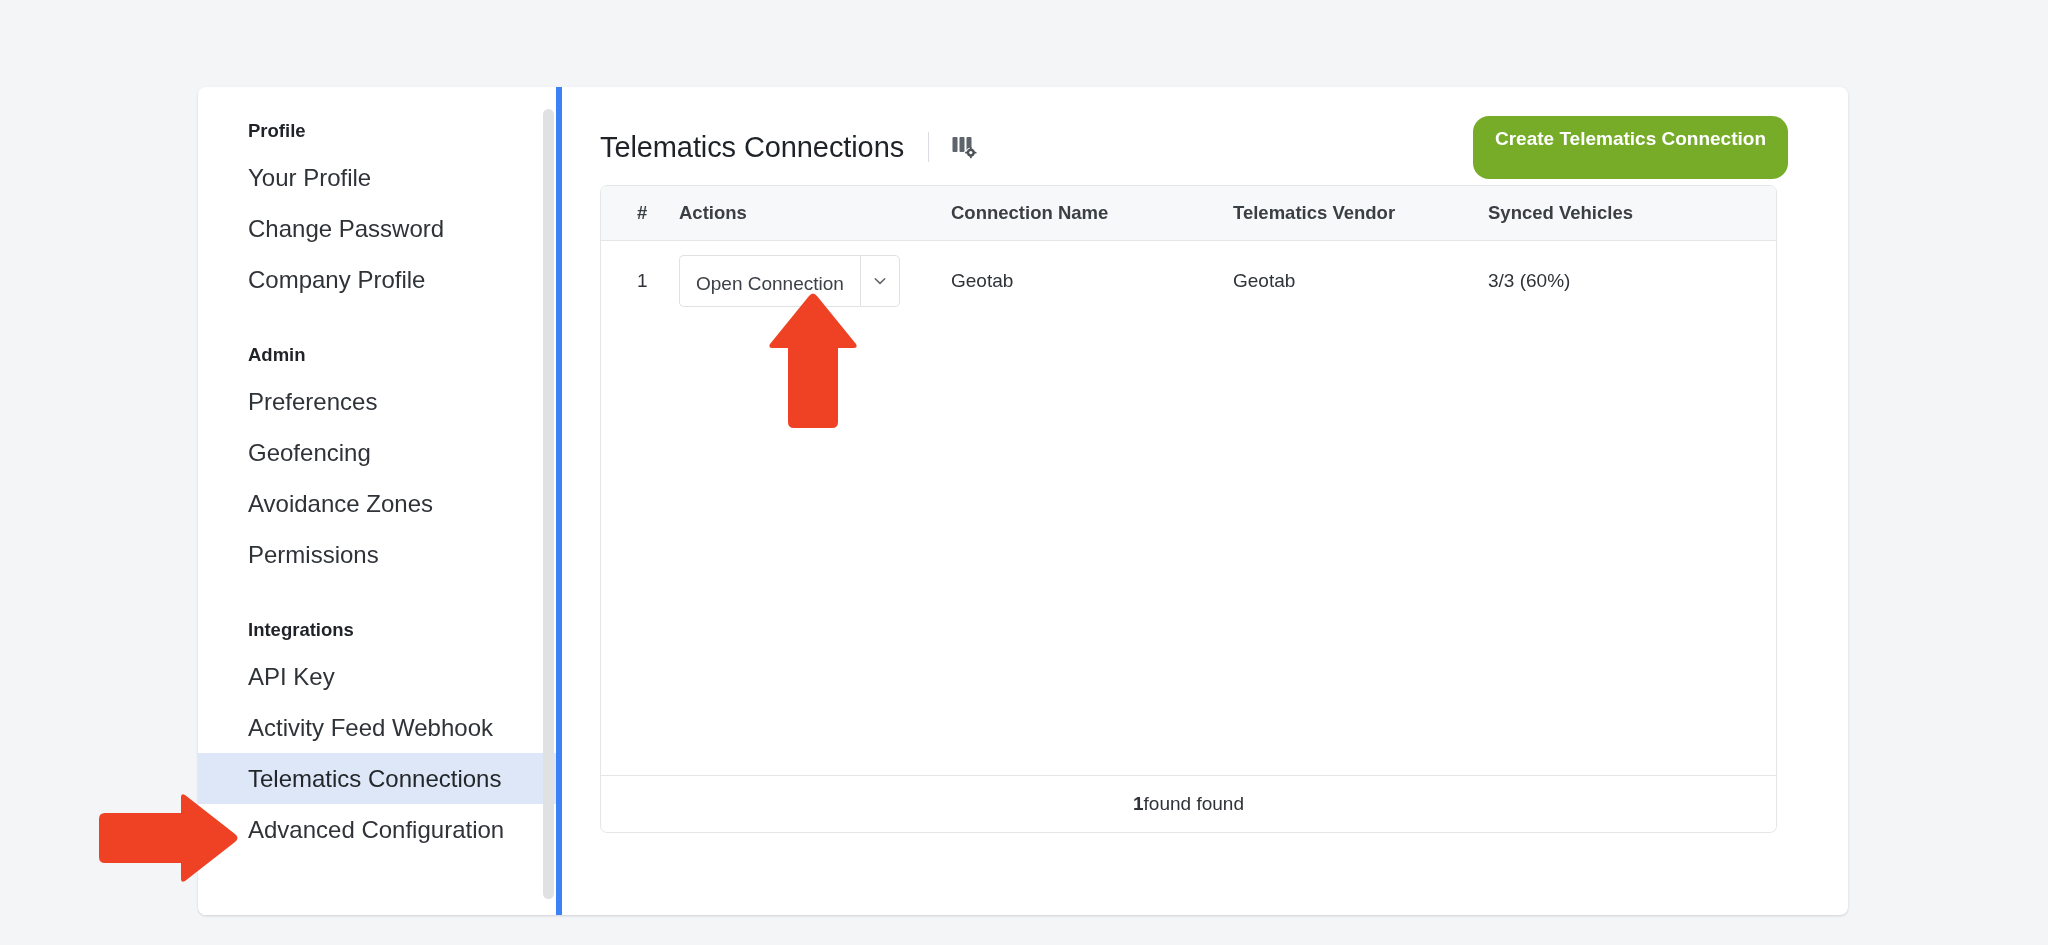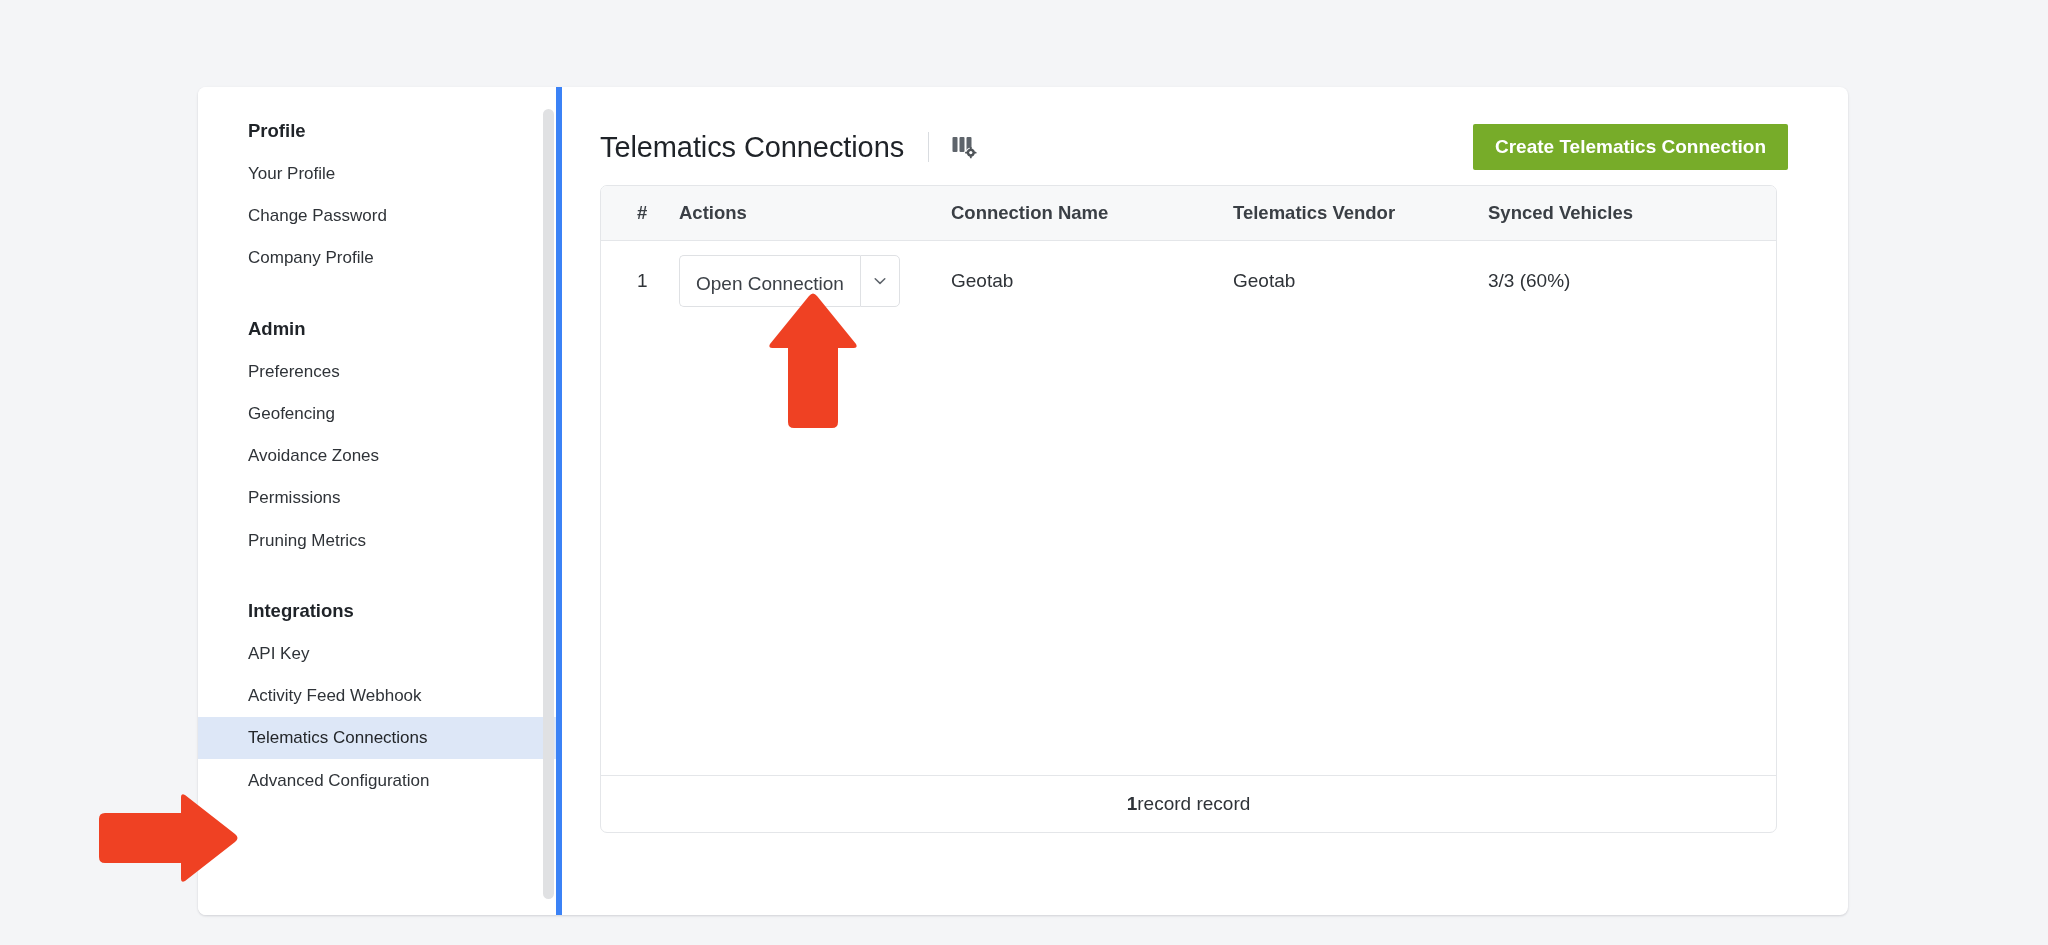--- a/index.html
+++ b/index.html
@@ -45,21 +45,21 @@
   .nav-group { padding: 0 0 0 0; }
   .nav-heading {
     font-size: 18.5px;
     font-weight: 700;
     color: #1f2328;
     padding: 10px 20px 10px 50px;
     line-height: 1.25;
   }
   .nav-item {
     display: block;
-    font-size: 17px;
+    font-size: 24px;
     color: #2f3338;
     padding: 10.5px 20px 10.5px 50px;
     line-height: 1.25;
     cursor: pointer;
     white-space: nowrap;
   }
   .nav-item.active {
     background: #dde7f7;
     color: #23262a;
   }
@@ -101,25 +101,25 @@
     width: 1px; height: 30px;
     background: #d9dce0;
     margin: 0 22px 0 24px;
   }
   .col-settings-icon { cursor: pointer; display: block; line-height: 0; }
   .spacer { flex: 1 1 auto; }
   .btn-create {
     background: #77ac29;
     color: #ffffff;
     border: none;
-    border-radius: 2px;
+    border-radius: 16px;
     font-family: "Liberation Sans", sans-serif;
     font-size: 19px;
     font-weight: 700;
-    padding: 13px 22px 14px;
+    padding: 13px 22px 31px;
     cursor: pointer;
     white-space: nowrap;
     line-height: 1;
   }
 
   
   .table-card {
     border: 1px solid #e4e6e9;
     border-radius: 7px;
     background: #fff;
@@ -213,21 +213,20 @@
       </div>
 
       <div class="nav-spacer"></div>
 
       <div class="nav-group">
         <div class="nav-heading">Admin</div>
         <div class="nav-item">Preferences</div>
         <div class="nav-item">Geofencing</div>
         <div class="nav-item">Avoidance Zones</div>
         <div class="nav-item">Permissions</div>
-        <div class="nav-item">Pruning Metrics</div>
       </div>
 
       <div class="nav-spacer"></div>
 
       <div class="nav-group">
         <div class="nav-heading">Integrations</div>
         <div class="nav-item">API Key</div>
         <div class="nav-item">Activity Feed Webhook</div>
         <div class="nav-item active">Telematics Connections</div>
         <div class="nav-item">Advanced Configuration</div>
@@ -296,21 +295,21 @@
               <td class="c-vend">Geotab</td>
               <td class="c-sync">3/3 (60%)</td>
             </tr>
           </tbody>
         </table>
 
         <div class="table-body-fill"></div>
 
         <div class="table-footer">
           <b>1</b>
-            <span> record record</span>
+            <span> found found</span>
         </div>
       </div>
     </section>
   </div>
 
   <div class="arrow arrow-left">
     <svg width="145" height="90" viewBox="0 0 145 90" aria-hidden="true">
       <path d="M4 26 Q4 20 10 20 L86 20 L86 4 Q86 0 90 2 L140 41 Q145 45 140 49 L90 88 Q86 90 86 86 L86 70 L10 70 Q4 70 4 64 Z" fill="#ef4123"></path>
     </svg>
   </div>

